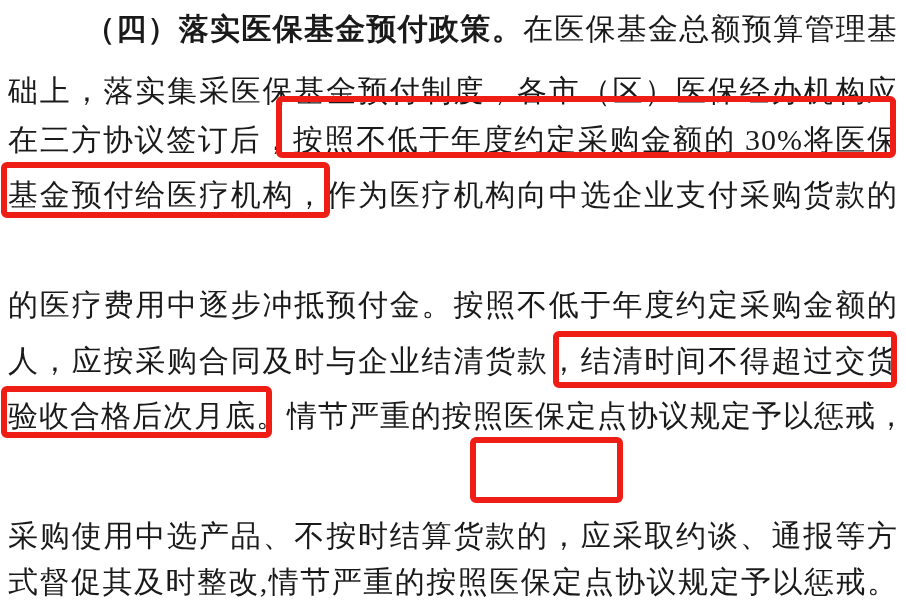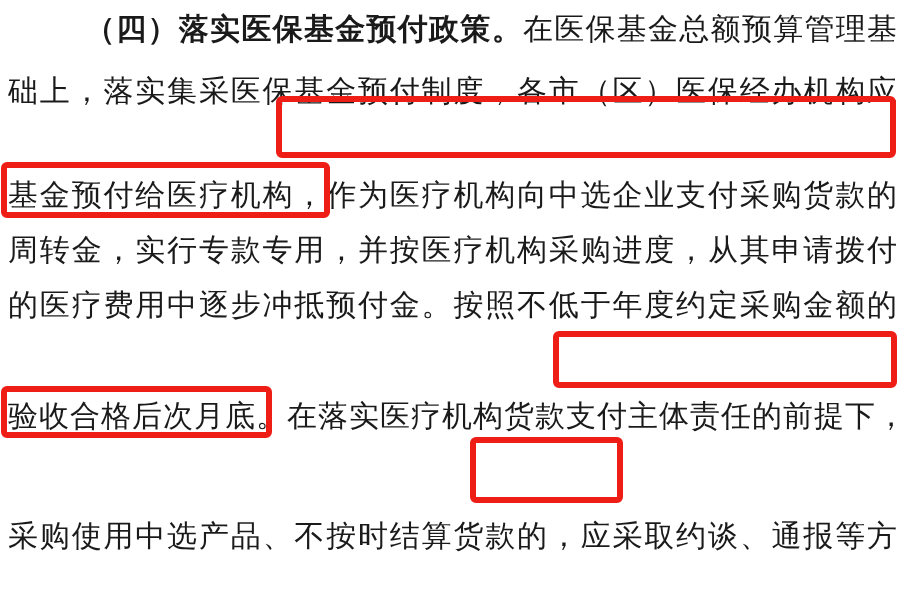--- a/index.html
+++ b/index.html
@@ -58,25 +58,27 @@
   #box5 { left: 470px; top: 437px; width: 153px; height: 66px; }
 </style>
 </head>
 <body>
 
 <div id="screen" style="--box-red: #ee1d15; --ink: #1a1a1a; background: rgb(255, 255, 255);">
 
   <div class="text-line l1"><span class="bold">（四）落实医保基金预付政策。</span><span>在医保基金总额预算管理基</span></div>
 
   <div class="text-line l2"><span>础上，落实集采医保基金预付制度，各市（区）医保经办机构应</span></div>
+  <div class="text-line l3"><span>在三方协议签订后，按照不低于年度约定采购金额的 30%将医保</span></div>
   <div class="text-line l4"><span>基金预付给医疗机构，作为医疗机构向中选企业支付采购货款的</span></div>
-  <div class="text-line l5"><span>周转金，实行专款专用，并按医疗机构采购进度，从其申请拨付</span></div>
   <div class="text-line l6"><span>的医疗费用中逐步冲抵预付金。按照不低于年度约定采购金额的</span></div>
-  <div class="text-line l8"><span>验收合格后次月底。在落实医疗机构货款支付主体责任的前提下，</span></div>
+  <div class="text-line l7"><span>人，应按采购合同及时与企业结清货款，结清时间不得超过交货</span></div>
+  <div class="text-line l8"><span>验收合格后次月底。情节严重的按照医保定点协议规定予以惩戒，</span></div>
   <div class="text-line l10"><span>采购使用中选产品、不按时结算货款的，应采取约谈、通报等方</span></div>
+  <div class="text-line l11"><span>式督促其及时整改,情节严重的按照医保定点协议规定予以惩戒。</span></div>
 
   <div id="box1" class="hl-box" title="按照不低于年度约定采购金额的 30%将医保"></div>
   <div id="box2" class="hl-box" title="基金预付给医疗机构，"></div>
   <div id="box3" class="hl-box" title="结清时间不得超过交货"></div>
   <div id="box4" class="hl-box" title="验收合格后次月底。"></div>
   <div id="box5" class="hl-box" title="直接结算。"></div>
 
 </div>
 
 </body></html>

